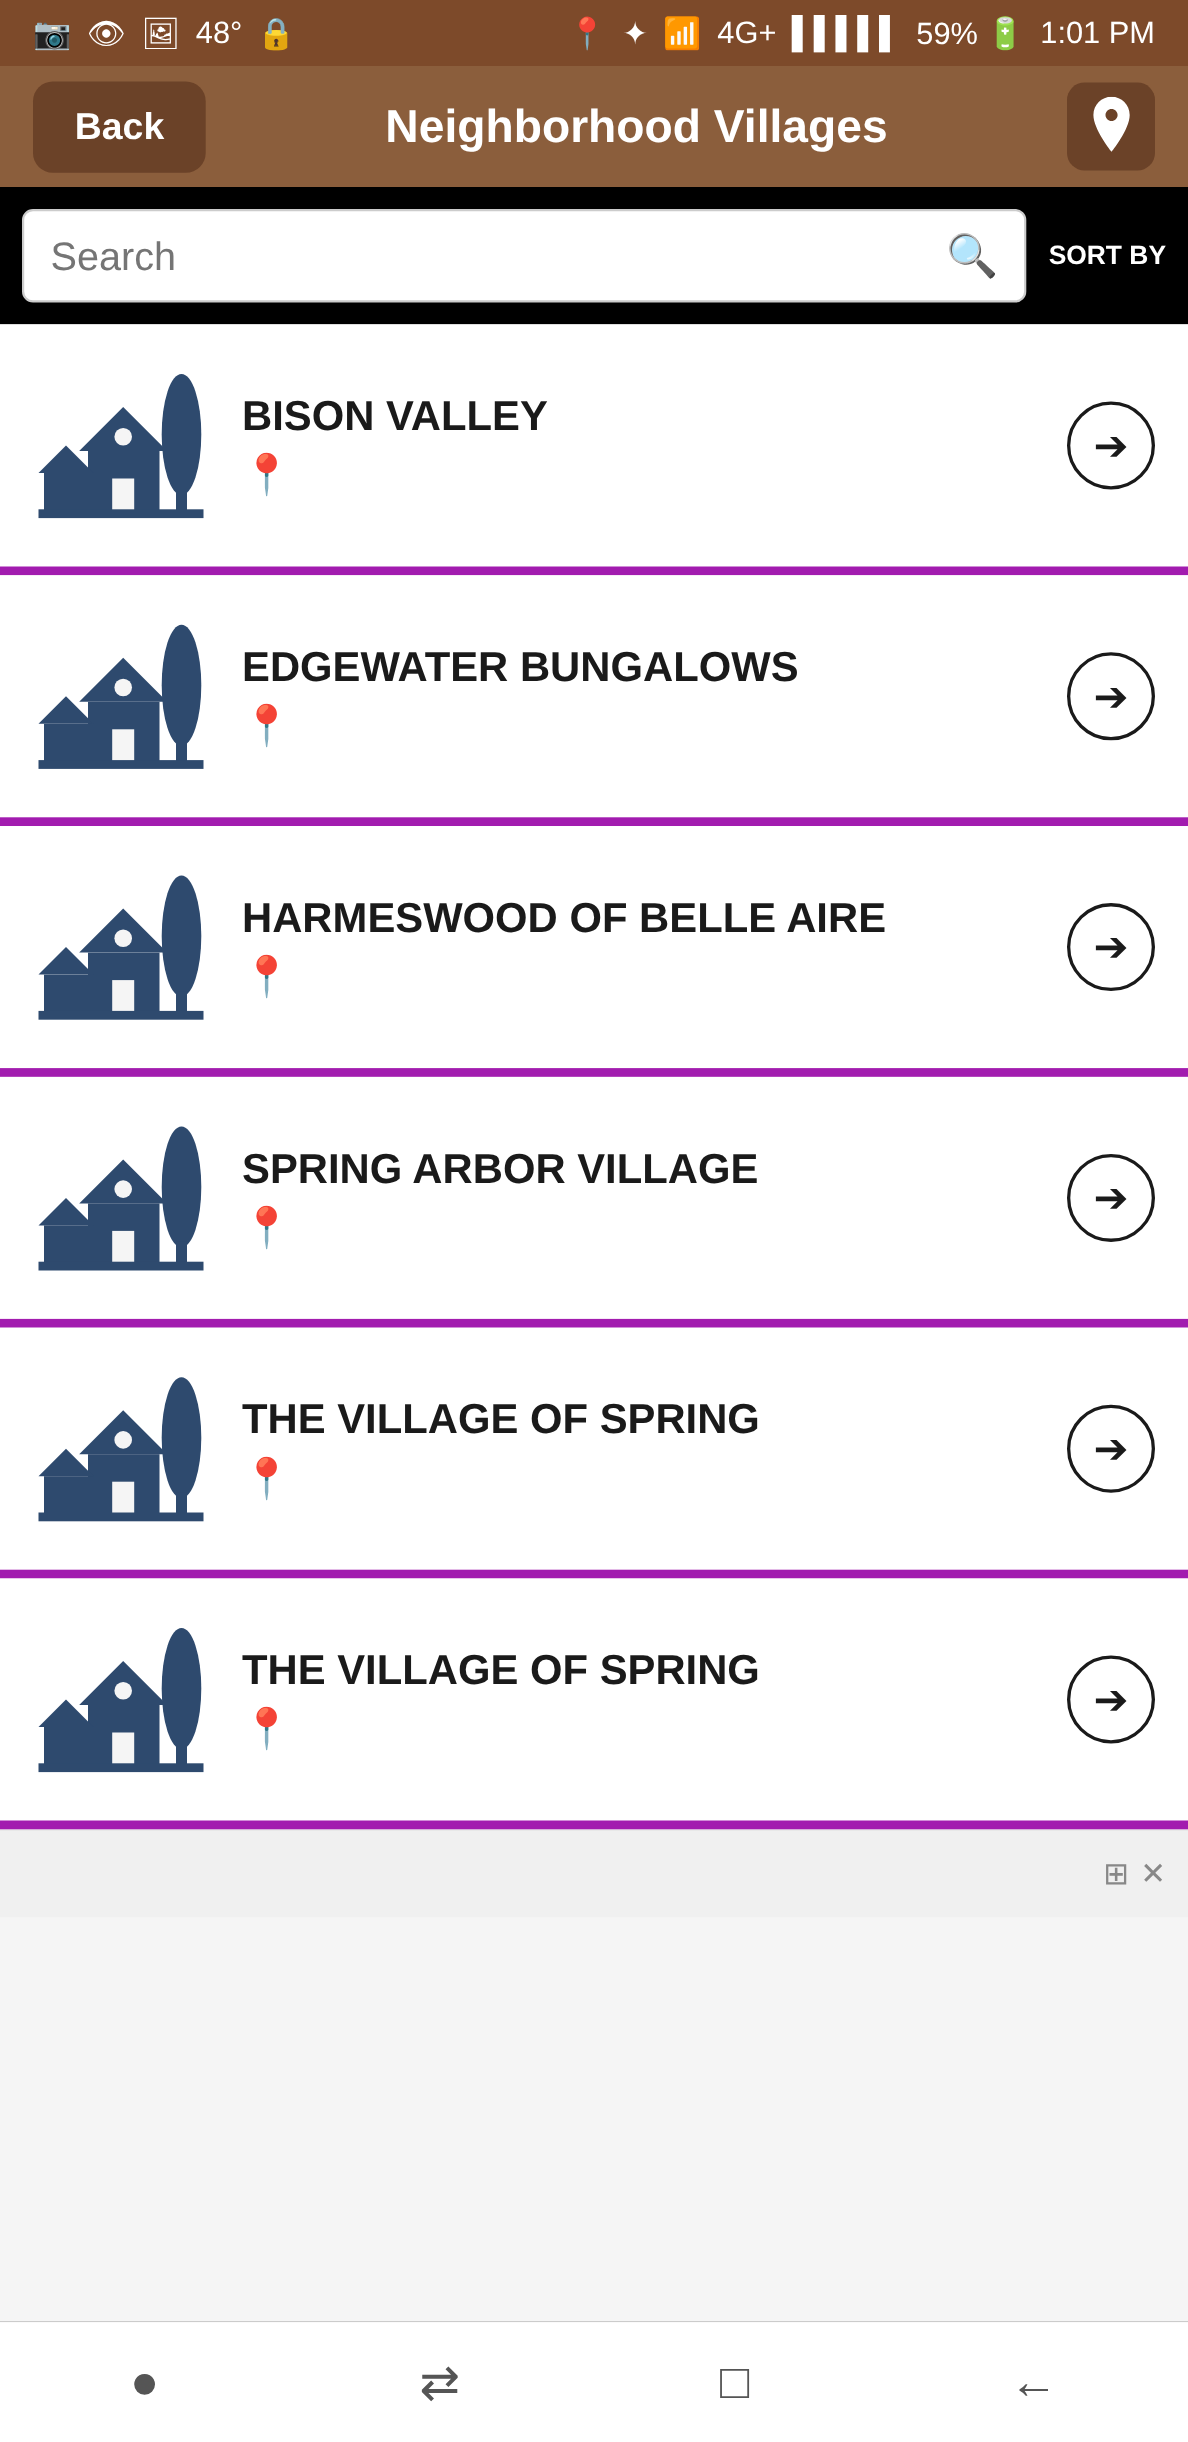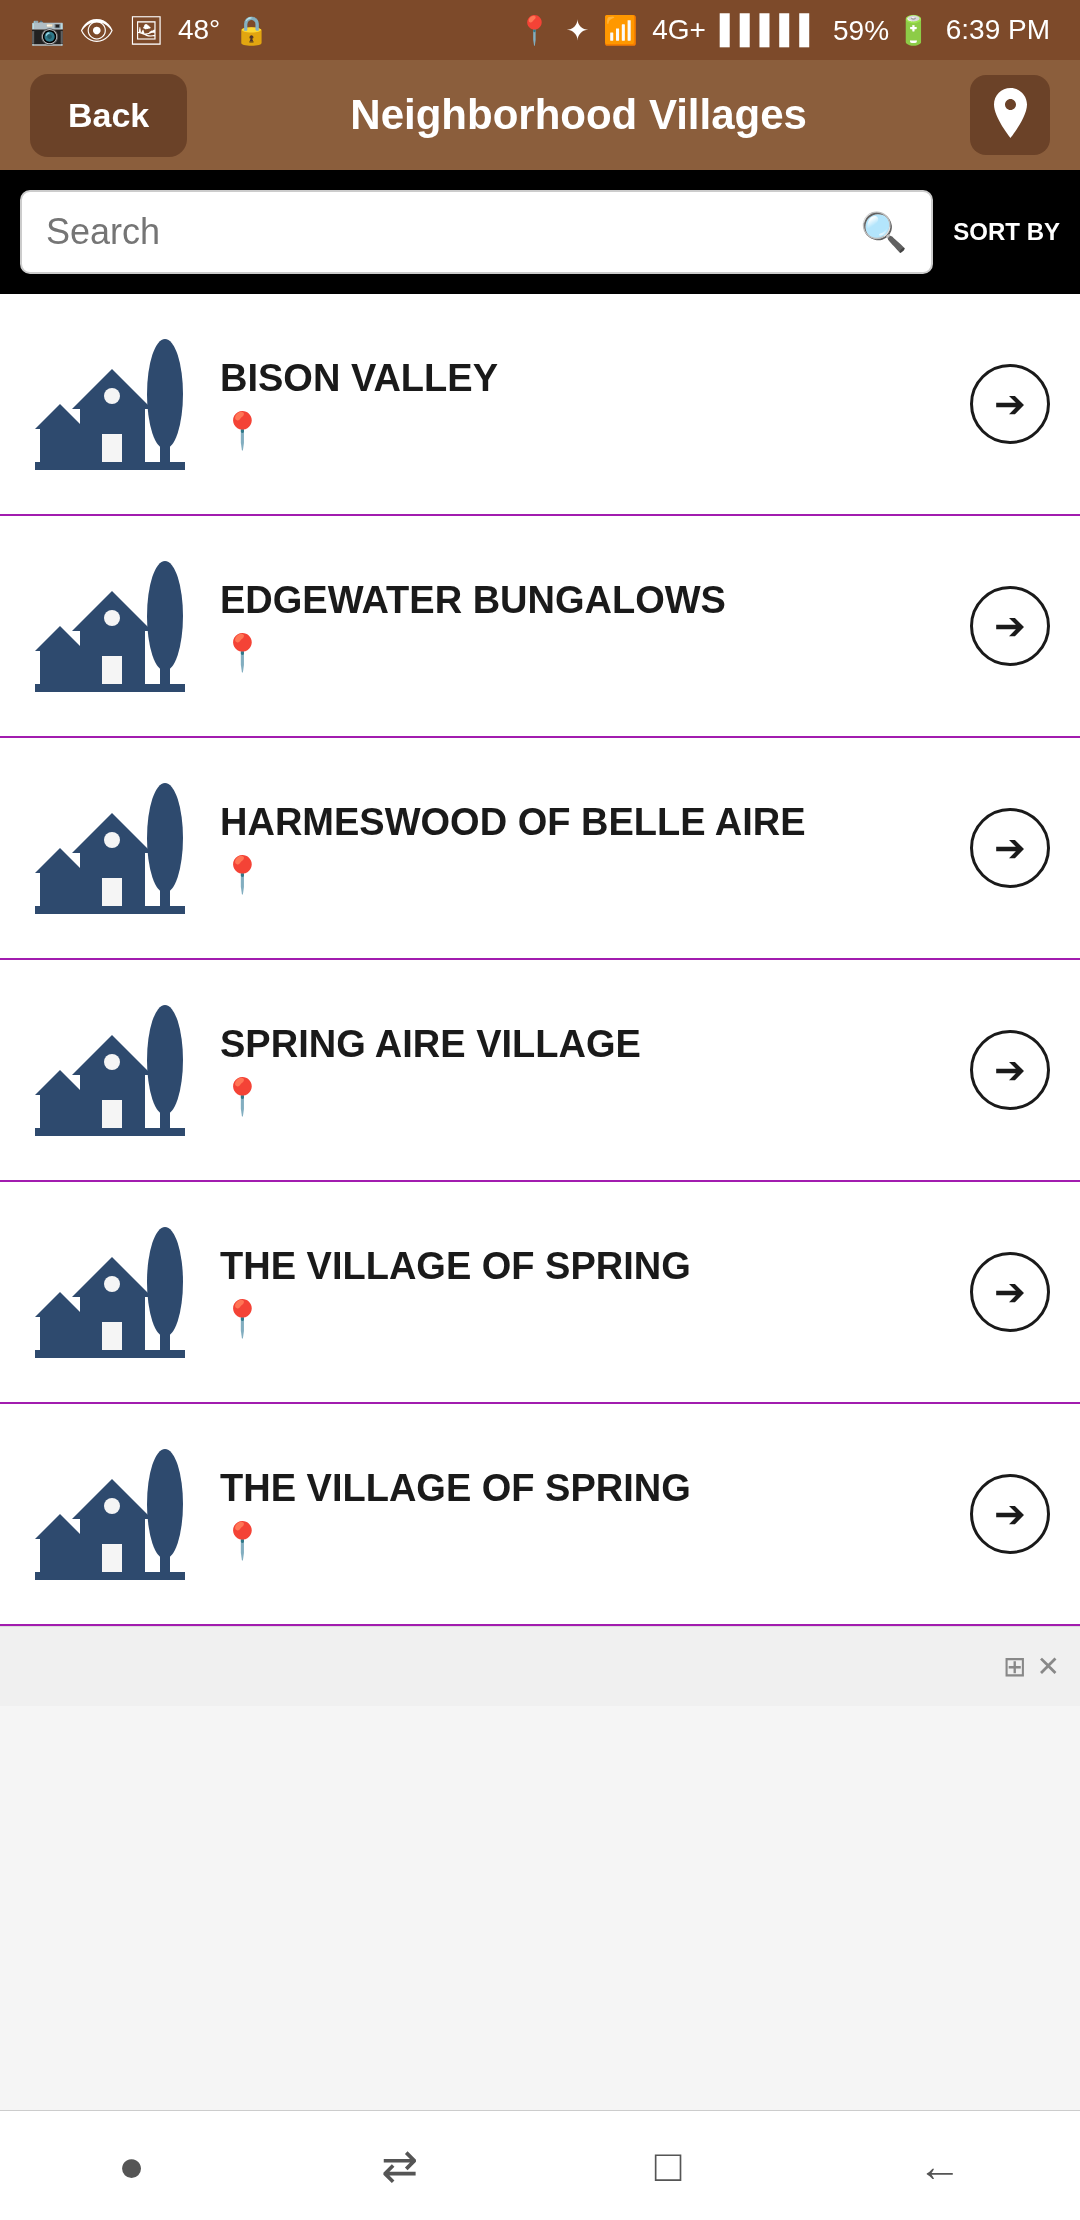--- a/index.html
+++ b/index.html
@@ -114,21 +114,21 @@
     
     .list-container {
       background: white;
       flex: 1;
     }
 
     .list-item {
       display: flex;
       align-items: center;
       padding: 30px 30px;
-      border-bottom: 2px solid #a21caf;
+      border-bottom: 8px solid #a21caf;
       background: white;
       cursor: pointer;
       position: relative;
     }
 
     .village-icon {
       width: 160px;
       height: 160px;
       flex-shrink: 0;
       margin-right: 30px;
@@ -219,21 +219,21 @@
     <span>48°</span>
     <span>🔒</span>
   </div>
   <div class="status-right">
     <span>📍</span>
     <span>✦</span>
     <span>📶</span>
     <span>4G+</span>
     <span>▌▌▌▌▌</span>
     <span>59% 🔋</span>
-    <span>6:39 PM</span>
+    <span>1:01 PM</span>
   </div>
 </div>
 
 <div class="nav-bar">
   <button class="back-button">Back</button>
   <span class="nav-title">Neighborhood Villages</span>
   <button class="location-button">
     <svg width="45" height="55" viewBox="0 0 45 55" fill="none" xmlns="http://www.w3.org/2000/svg">
       <path d="M22.5 0C13.4 0 6 7.4 6 16.5C6 29.5 22.5 50 22.5 50C22.5 50 39 29.5 39 16.5C39 7.4 31.6 0 22.5 0ZM22.5 22C19.5 22 17 19.5 17 16.5C17 13.5 19.5 11 22.5 11C25.5 11 28 13.5 28 16.5C28 19.5 25.5 22 22.5 22Z" fill="white"></path>
     </svg>
@@ -328,21 +328,21 @@
         <rect x="72" y="110" width="20" height="30" fill="#f5f5f5"></rect>
         <circle cx="82" cy="72" r="8" fill="#f5f5f5"></circle>
         <rect x="10" y="105" width="40" height="35" fill="#2e4a6e"></rect>
         <polygon points="5,105 30,80 55,105" fill="#2e4a6e"></polygon>
         <ellipse cx="135" cy="70" rx="18" ry="55" fill="#2e4a6e"></ellipse>
         <rect x="130" y="120" width="10" height="20" fill="#2e4a6e"></rect>
         <rect x="5" y="138" width="150" height="8" fill="#2e4a6e"></rect>
       </svg>
     </div>
     <div class="village-info">
-      <div class="village-name">SPRING AIRE VILLAGE</div>
+      <div class="village-name">SPRING ARBOR VILLAGE</div>
       <div class="village-location">📍</div>
     </div>
     <div class="arrow-button">➔</div>
   </div>
 
   <div class="list-item">
     <div class="village-icon">
       <svg viewBox="0 0 160 160" xmlns="http://www.w3.org/2000/svg" class="village-svg">
         <rect x="50" y="85" width="65" height="55" fill="#2e4a6e"></rect>
         <polygon points="42,85 82,45 122,85" fill="#2e4a6e"></polygon>

